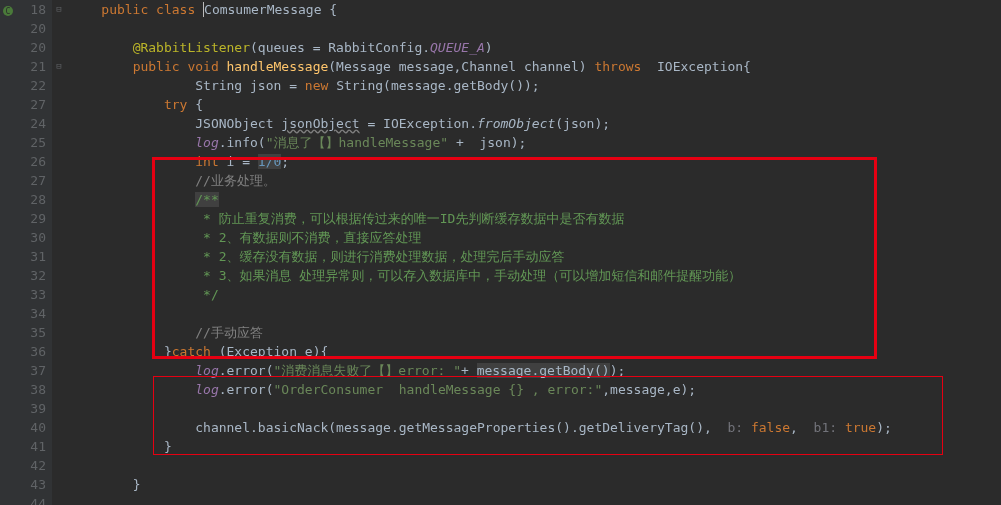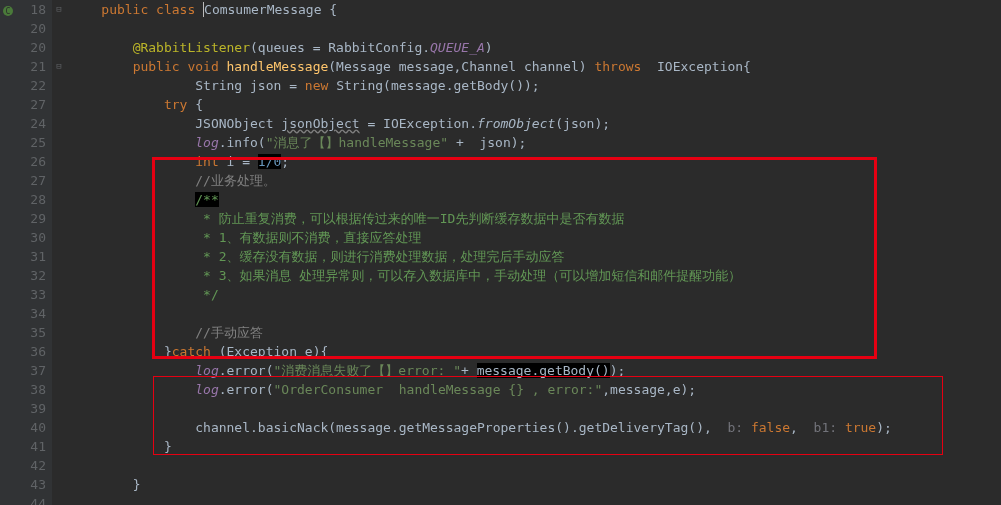--- a/index.html
+++ b/index.html
@@ -68,21 +68,21 @@
     .kw { color: #cc7832; }
     .anno { color: #bbb529; }
     .str { color: #6a8759; }
     .cmt { color: #808080; }
     .doc { color: #629755; }
     .stat { font-style: italic; }
     .field-like { color: #9876aa; font-style: italic; }
     .num { color: #6897bb; }
     .param { color: #72737a; }
     .method { color: #ffc66d; }
-    .hl-bg { background: #000000; }
+    .hl-bg { background: #404040; }
     .red-box {
       position: absolute;
       border: 3px solid #e60012;
       pointer-events: none;
       z-index: 5;
     }
     .red-box-thin {
       position: absolute;
       border: 1px solid #e60012;
       pointer-events: none;
@@ -153,21 +153,21 @@
     <div class="code-line"><span>        </span><span class="anno">@RabbitListener</span><span>(queues = RabbitConfig.</span><span class="field-like">QUEUE_A</span><span>)</span></div>
     <div class="code-line"><span>        </span><span class="kw">public void </span><span class="method">handleMessage</span><span>(Message message,Channel channel) </span><span class="kw">throws  </span><span>IOException{</span></div>
     <div class="code-line"><span>                </span><span>String json = </span><span class="kw">new </span><span>String(message.getBody());</span></div>
     <div class="code-line"><span>            </span><span class="kw">try </span><span>{</span></div>
     <div class="code-line"><span>                </span><span>JSONObject </span><span style="text-decoration:underline wavy #808080">jsonObject</span><span> = IOException.</span><span class="stat">fromObject</span><span>(json);</span></div>
     <div class="code-line"><span>                </span><span class="field-like">log</span><span>.info(</span><span class="str">"消息了【】handleMessage"</span><span> +  json);</span></div>
     <div class="code-line"><span>                </span><span class="kw">int </span><span>i = </span><span class="hl-bg num">1/0</span><span>;</span></div>
     <div class="code-line"><span>                </span><span class="cmt">//业务处理。</span></div>
     <div class="code-line"><span>                </span><span class="doc hl-bg">/**</span></div>
     <div class="code-line"><span>                 </span><span class="doc">* 防止重复消费，可以根据传过来的唯一</span><span class="doc" style="">ID</span><span class="doc">先判断缓存数据中是否有数据</span></div>
-    <div class="code-line"><span>                 </span><span class="doc">* 1、有数据则不消费，直接应答处理</span></div>
+    <div class="code-line"><span>                 </span><span class="doc">* 2、有数据则不消费，直接应答处理</span></div>
     <div class="code-line"><span>                 </span><span class="doc">* 2、缓存没有数据，则进行消费处理数据，处理完后手动应答</span></div>
     <div class="code-line"><span>                 </span><span class="doc">* 3、如果消息 处理异常则，可以存入数据库中，手动处理（可以增加短信和邮件提醒功能）</span></div>
     <div class="code-line"><span>                 </span><span class="doc">*/</span></div>
     <div class="code-line"><span></span></div>
     <div class="code-line"><span>                </span><span class="cmt">//手动应答</span></div>
     <div class="code-line"><span>            </span><span>}</span><span class="kw">catch </span><span>(Exception e){</span></div>
     <div class="code-line"><span>                </span><span class="field-like">log</span><span>.error(</span><span class="str">"消费消息失败了【】error: "</span><span>+ </span><span class="hl-bg">message.getBody()</span><span>);</span></div>
     <div class="code-line"><span>                </span><span class="field-like">log</span><span>.error(</span><span class="str">"OrderConsumer  handleMessage {} , error:"</span><span>,message,e);</span></div>
     <div class="code-line"><span>                </span></div>
     <div class="code-line"><span>                </span><span>channel.basicNack(message.getMessageProperties().getDeliveryTag(), </span><span class="param"> b: </span><span class="kw">false</span><span>, </span><span class="param"> b1: </span><span class="kw">true</span><span>);</span></div>

